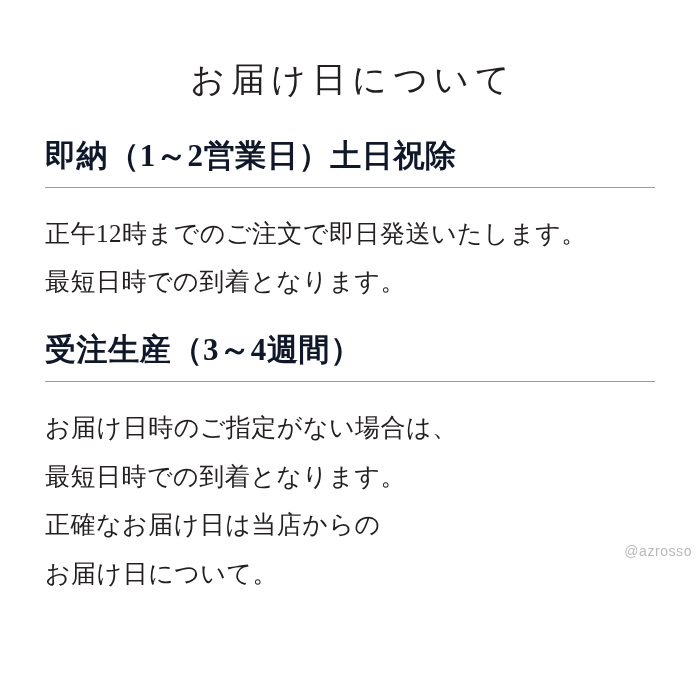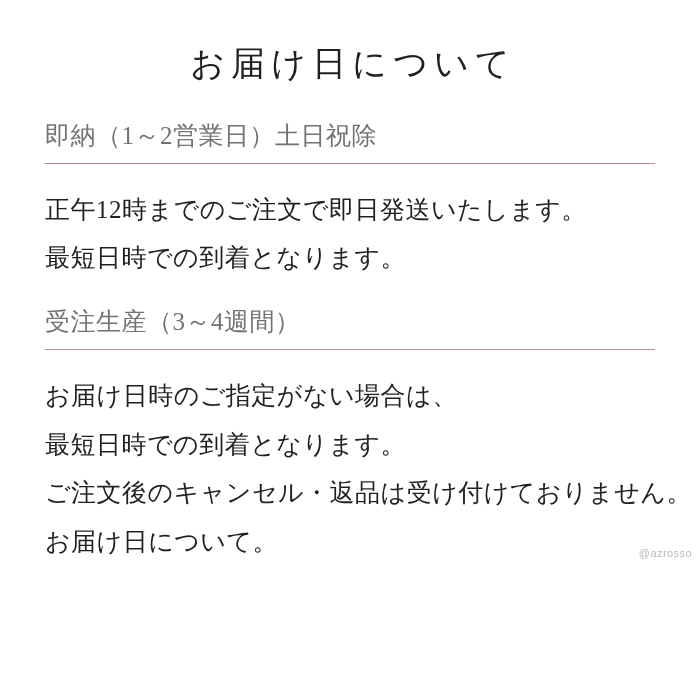--- a/index.html
+++ b/index.html
@@ -13,21 +13,21 @@
     font-family: "Liberation Serif", "DejaVu Serif", serif;
     color: #231f20;
     overflow: hidden;
   }
 
   .page {
     position: relative;
     width: 700px;
     height: 564px;
     box-sizing: border-box;
-    padding: 0 45px;
+    padding: 16px 45px;
   }
 
   .page-title {
     text-align: center;
     font-size: 34px;
     letter-spacing: 0.18em;
     font-weight: normal;
     color: #231f20;
     margin: 0;
     padding-top: 44px;
@@ -36,24 +36,24 @@
   }
 
   .section {
     margin-top: 34px;
   }
   .section.second {
     margin-top: 22px;
   }
 
   .section-heading {
-    font-size: 25px;
-    color: #737373;
+    font-size: 31px;
+    color: #0f172a;
     letter-spacing: 0.02em;
-    font-weight: normal;
+    font-weight: bold;
     margin: 0 0 10px 0;
     line-height: 1.35;
   }
 
   .divider {
     height: 1px;
     background: #9b6b7a;
     border: 0;
     margin: 0 0 22px 0;
     opacity: 0.75;
@@ -66,21 +66,21 @@
     color: #231f20;
     margin: 0;
     white-space: nowrap;
   }
 
   .watermark {
     position: absolute;
     right: 8px;
     bottom: 5px;
     font-family: "Liberation Sans", sans-serif;
-    font-size: 11px;
+    font-size: 14px;
     color: #b9b9b9;
     letter-spacing: 0.04em;
   }
 </style>
 </head>
 <body>
 
 <div class="page">
 
   <h1 class="page-title">お届け日について</h1>
@@ -90,19 +90,19 @@
     <div class="divider"></div>
     <p class="body-line">正午12時までのご注文で即日発送いたします。</p>
     <p class="body-line">最短日時での到着となります。</p>
   </section>
 
   <section class="section second">
     <h2 class="section-heading">受注生産（3～4週間）</h2>
     <div class="divider"></div>
     <p class="body-line">お届け日時のご指定がない場合は、</p>
     <p class="body-line">最短日時での到着となります。</p>
-    <p class="body-line">ご注文後のキャンセル・返品は受け付けておりません。</p>
+    <p class="body-line">正確なお届け日は当店からの</p>
     <p class="body-line">お届け日について。</p>
   </section>
 
   <div class="watermark">@azrosso</div>
 
 </div>
 
 </body></html>

